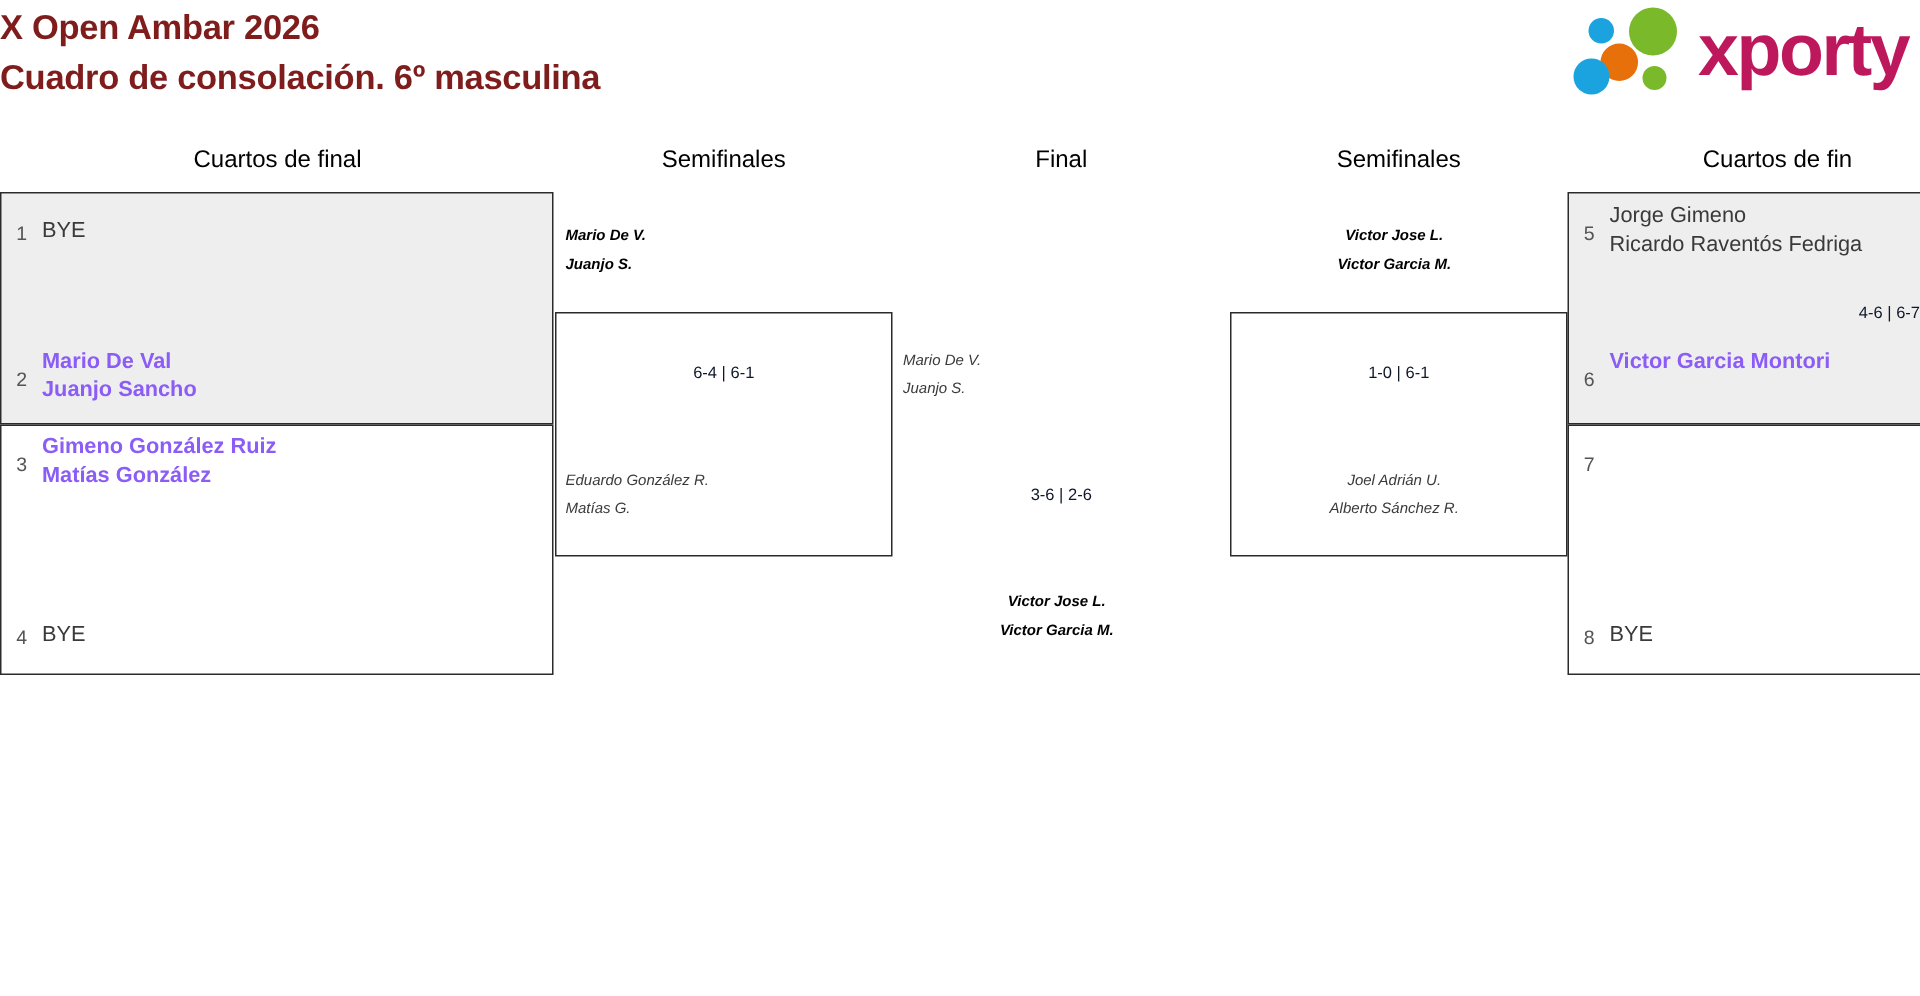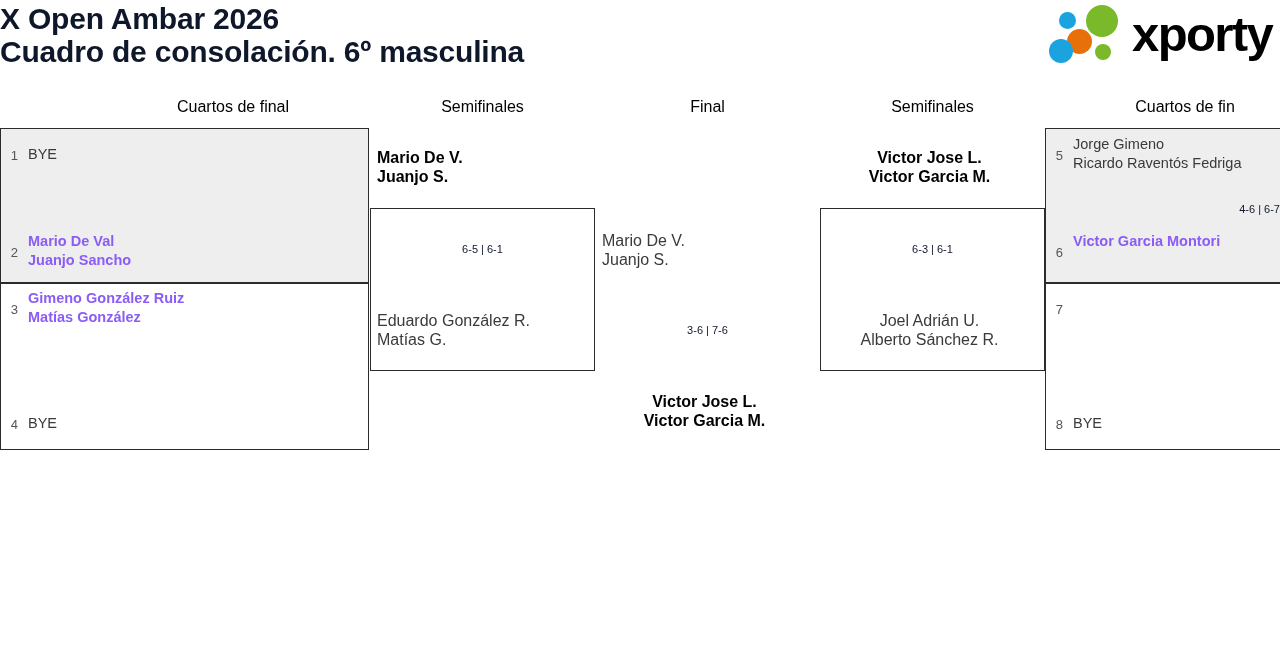--- a/index.html
+++ b/index.html
@@ -8,32 +8,32 @@
     width: 1280px; height: 664px;
     background: #ffffff;
     font-family: "Liberation Sans", "DejaVu Sans", sans-serif;
     overflow: hidden;
   }
   #root { position: relative; width: 1280px; height: 664px; }
 
   
   .title-block {
     position: absolute; left: 0; top: 2px;
-    font-size: 30px; font-weight: 700; color: #0f172a;
+    font-size: 23px; font-weight: 700; color: #7f1d1d;
     line-height: 33px; letter-spacing: -0.2px; white-space: nowrap;
   }
   .title-line { display: block; }
 
   .logo {
     position: absolute; left: 1048px; top: 4px;
     width: 232px; height: 60px;
   }
   .logo-word {
     position: absolute; left: 84px; top: 1px;
-    font-size: 49px; font-weight: 700; color: #000000;
+    font-size: 49px; font-weight: 700; color: #be185d;
     letter-spacing: -1.6px; line-height: 58px;
   }
   .dot { position: absolute; border-radius: 50%; }
 
   
   .round-head {
     position: absolute; top: 96px;
     font-size: 16px; color: #000000; font-weight: 400;
     text-align: center; white-space: nowrap; line-height: 22px;
   }
@@ -54,21 +54,21 @@
   .win .nm { font-weight: 700; color: #8b5cf6; }
   .lose .nm { font-weight: 400; color: #3a3a3a; }
   .bye .nm { font-weight: 400; color: #3a3a3a; }
 
   .score {
     position: absolute; font-size: 11px; color: #0f172a;
     line-height: 19px; white-space: nowrap;
   }
 
   .label {
-    position: absolute; font-size: 16px; line-height: 19px; white-space: nowrap;
+    position: absolute; font-size: 10px; line-height: 19px; white-space: nowrap; font-style: italic;
   }
   .label .nm { display: block; }
   .label.win .nm { font-weight: 700; color: #000000; }
   .label.lose .nm { font-weight: 400; color: #3a3a3a; }
   .label.ralign { text-align: center; }
 </style>
 </head>
 <body>
 
 <div id="root">
@@ -80,21 +80,21 @@
 
   <div class="logo">
     <span class="dot" style="left:11px; top:8px; width:17px; height:17px; background:#1ba3e0;"></span>
     <span class="dot" style="left:38px; top:1px; width:32px; height:32px; background:#7ab929;"></span>
     <span class="dot" style="left:19px; top:25px; width:25px; height:25px; background:#e8700a;"></span>
     <span class="dot" style="left:1px; top:35px; width:24px; height:24px; background:#1ba3e0;"></span>
     <span class="dot" style="left:47px; top:40px; width:16px; height:16px; background:#7ab929;"></span>
     <span class="logo-word">xporty</span>
   </div>
 
-  <div class="round-head" style="left:0px; width:370px;margin-left:48px;">Cuartos de final</div>
+  <div class="round-head" style="left:0px; width:370px;">Cuartos de final</div>
   <div class="round-head" style="left:370px; width:225px;">Semifinales</div>
   <div class="round-head" style="left:595px; width:225px;text-align:center;">Final</div>
   <div class="round-head" style="left:820px; width:225px;">Semifinales</div>
   <div class="round-head" style="left:1045px; width:280px; text-align:center;">Cuartos de fin</div>
 
   <div class="shade" style="left:1px; top:129px; width:367px; height:153px;"></div>
 
   <div class="box" style="left:0px; top:128px; width:369px; height:155px;"></div>
   <div class="box" style="left:0px; top:283px; width:369px; height:167px;"></div>
 
@@ -128,47 +128,47 @@
     </span>
   </div>
 
   <div class="label win" style="left:377px; top:148px;">
     <span class="nm">Mario De V.</span>
     <span class="nm">Juanjo S.</span>
   </div>
 
   <div class="box" style="left:370px; top:208px; width:225px; height:163px;"></div>
 
-  <div class="score" style="left:370px; top:240px; width:225px; text-align:center;">6-5 | 6-1</div>
+  <div class="score" style="left:370px; top:240px; width:225px; text-align:center;">6-4 | 6-1</div>
 
   <div class="label lose" style="left:377px; top:311px;">
     <span class="nm">Eduardo González R.</span>
     <span class="nm">Matías G.</span>
   </div>
 
   <div class="label lose" style="left:602px; top:231px;">
     <span class="nm">Mario De V.</span>
     <span class="nm">Juanjo S.</span>
   </div>
 
-  <div class="score" style="left:595px; top:321px; width:225px; text-align:center;">3-6 | 7-6</div>
+  <div class="score" style="left:595px; top:321px; width:225px; text-align:center;">3-6 | 2-6</div>
 
   <div class="label win ralign" style="left:595px; top:392px; width:219px;">
     <span class="nm">Victor Jose L.</span>
     <span class="nm">Victor Garcia M.</span>
   </div>
 
   <div class="label win ralign" style="left:820px; top:148px; width:219px;">
     <span class="nm">Victor Jose L.</span>
     <span class="nm">Victor Garcia M.</span>
   </div>
 
   <div class="box" style="left:820px; top:208px; width:225px; height:163px;"></div>
 
-  <div class="score" style="left:820px; top:240px; width:225px; text-align:center;">6-3 | 6-1</div>
+  <div class="score" style="left:820px; top:240px; width:225px; text-align:center;">1-0 | 6-1</div>
 
   <div class="label lose ralign" style="left:820px; top:311px; width:219px;">
     <span class="nm">Joel Adrián U.</span>
     <span class="nm">Alberto Sánchez R.</span>
   </div>
 
   <div class="shade" style="left:1046px; top:129px; width:234px; height:153px;"></div>
 
   <div class="box" style="left:1045px; top:128px; width:245px; height:155px;"></div>
   <div class="box" style="left:1045px; top:283px; width:245px; height:167px;"></div>

